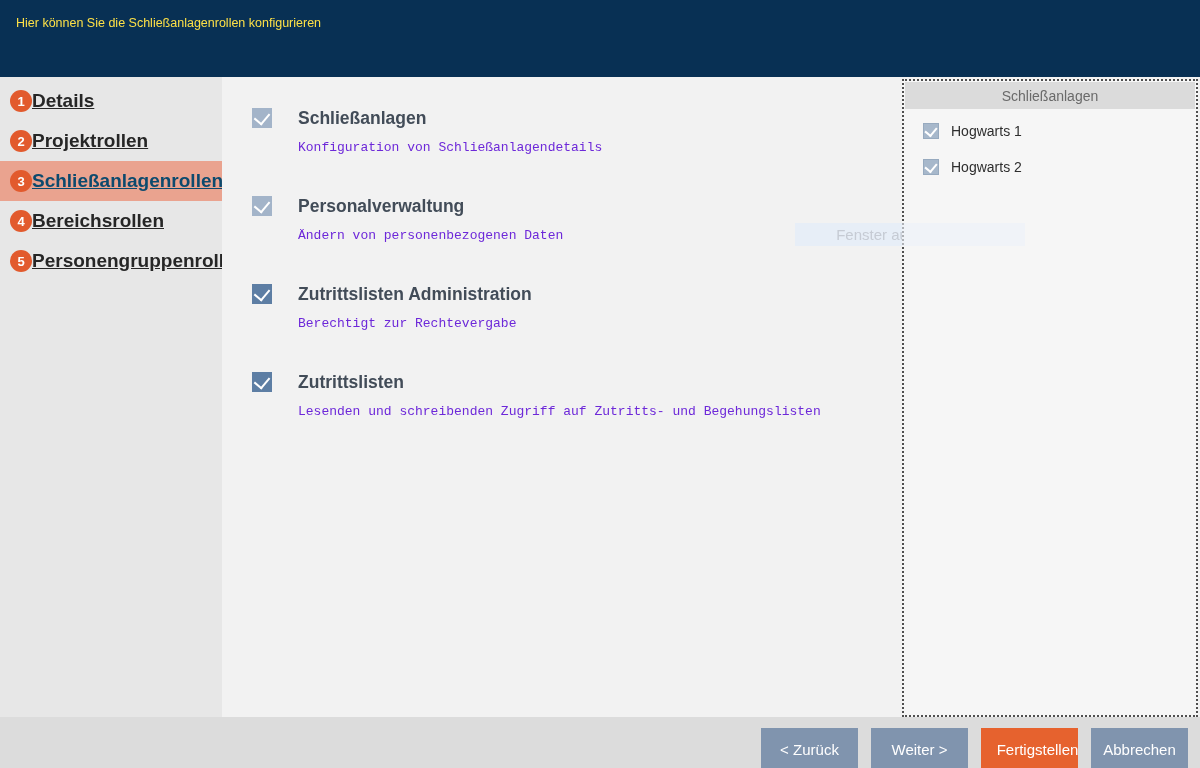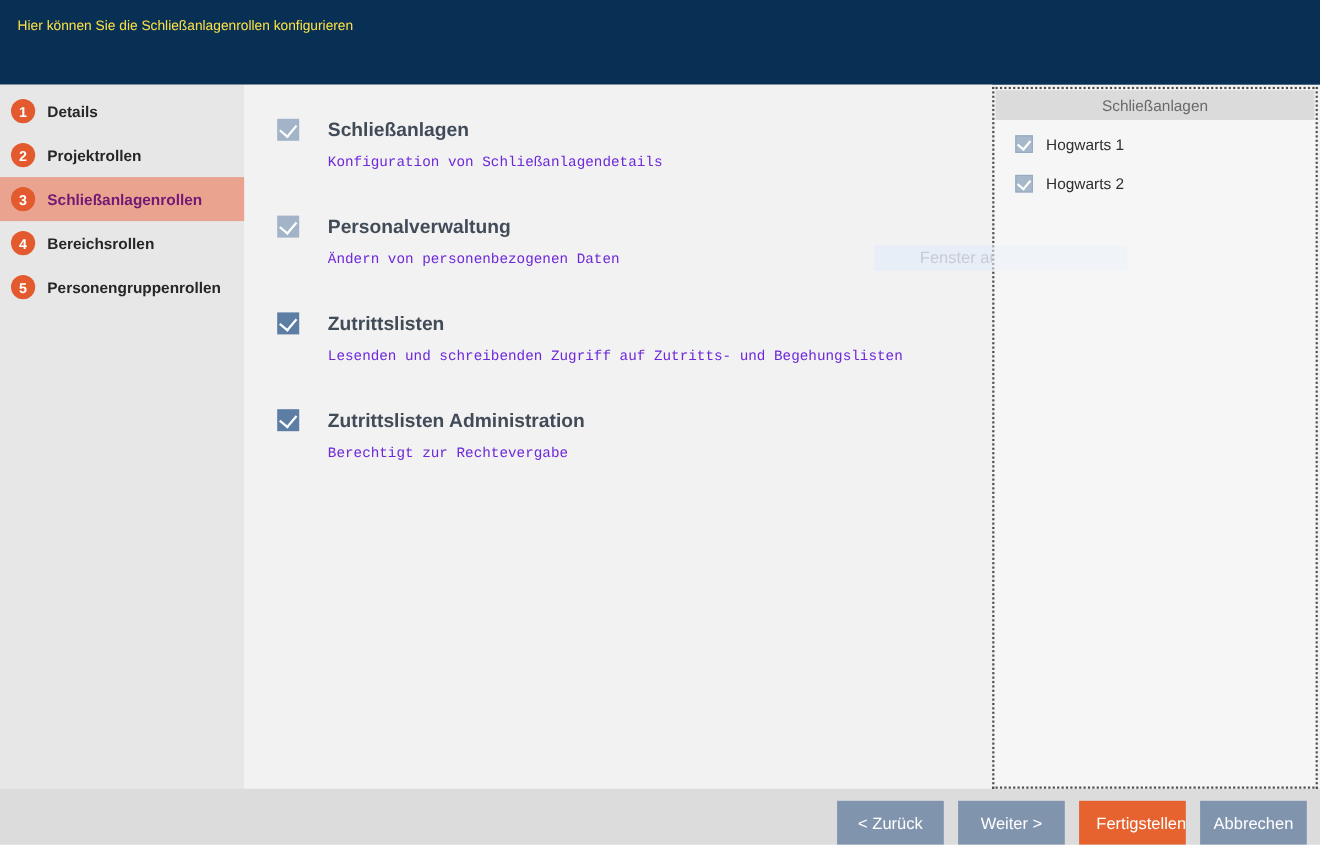--- a/index.html
+++ b/index.html
@@ -22,23 +22,23 @@
   }
   .step{
     position:relative;height:40px;display:flex;align-items:center;
     padding-left:10px;cursor:pointer;
   }
   .step-circle{
     width:22px;height:22px;border-radius:50%;background:#e25a2d;
     color:#fff;font-size:13px;font-weight:700;
     display:flex;align-items:center;justify-content:center;flex:0 0 22px;
   }
-  .step-label{margin-left:11px;font-size:14px;font-weight:600;color:#262626;white-space:nowrap;}
+  .step-label{font-size:19px;font-weight:600;color:#262626;white-space:nowrap;text-decoration:underline;}
   .step.active{background:#eaa38f;}
-  .step.active .step-label{color:#701a75;}
+  .step.active .step-label{color:#0c4a6e;}
   .step.active::after{
     content:"";position:absolute;left:222px;top:0;width:0;height:0;
     border-top:20px solid transparent;border-bottom:20px solid transparent;
     border-left:14px solid #eaa38f;
   }
   
   .main{position:absolute;left:222px;top:77px;width:680px;height:640px;background:#f2f2f2;}
   .role-section{position:relative;height:88px;}
   .role-section:first-child{margin-top:31px;}
   .cb{
@@ -146,29 +146,29 @@
       <div class="cb muted">
           <span class="checkmark"></span>
         </div>
       <div class="role-title">Personalverwaltung</div>
       <div class="role-desc">Ändern von personenbezogenen Daten</div>
     </div>
     <div class="role-section">
       <div class="cb strong">
           <span class="checkmark"></span>
         </div>
-      <div class="role-title">Zutrittslisten</div>
-      <div class="role-desc">Lesenden und schreibenden Zugriff auf Zutritts- und Begehungslisten</div>
+      <div class="role-title">Zutrittslisten Administration</div>
+      <div class="role-desc">Berechtigt zur Rechtevergabe</div>
     </div>
     <div class="role-section">
       <div class="cb strong">
           <span class="checkmark"></span>
         </div>
-      <div class="role-title">Zutrittslisten Administration</div>
-      <div class="role-desc">Berechtigt zur Rechtevergabe</div>
+      <div class="role-title">Zutrittslisten</div>
+      <div class="role-desc">Lesenden und schreibenden Zugriff auf Zutritts- und Begehungslisten</div>
     </div>
   </div>
 
   <div class="ghost-btn">Fenster ausschneiden</div>
 
   <div class="panel">
     <div class="panel-header">Schließanlagen</div>
     <div class="panel-item">
       <div class="pcb">
           <span class="checkmark"></span>

